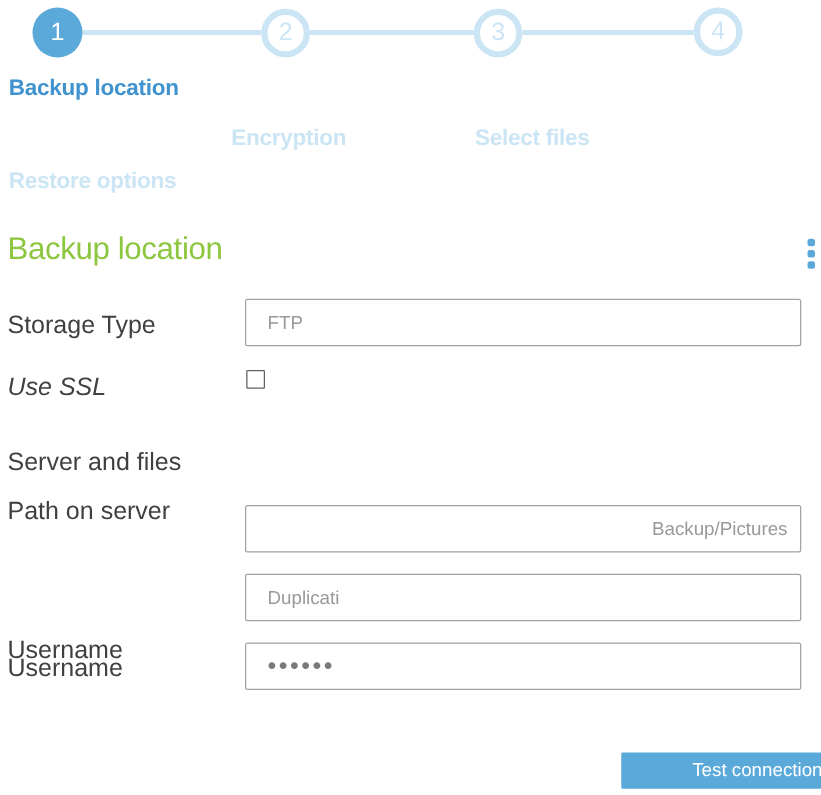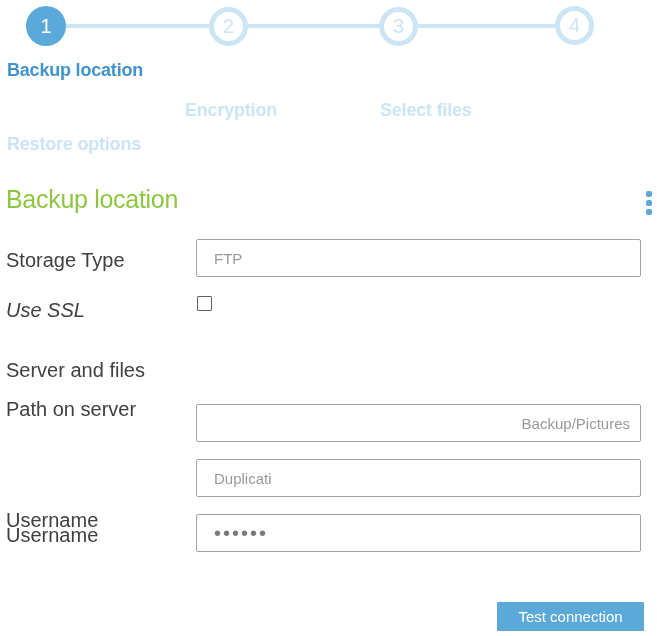--- a/index.html
+++ b/index.html
@@ -116,27 +116,27 @@
     border-radius: 1px;
     background: #ffffff;
     cursor: pointer;
     outline: none;
   }
 
   
   .primary-button {
     position: absolute;
     left: 497px; top: 602px;
-    width: 147px; height: 29px;
+    width: 161px; height: 29px;
     background: #5ba9d9;
     border: none;
     color: #ffffff;
     font-family: "Liberation Sans", sans-serif;
     font-size: 15px;
-    text-align: center;
+    text-align: right;
     line-height: 29px;
     cursor: pointer;
     border-radius: 1px;
   }
 </style>
 </head>
 <body>
 
 <div class="screen">
 

